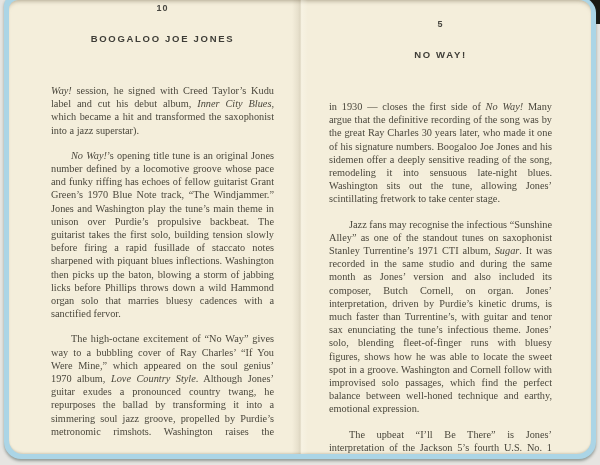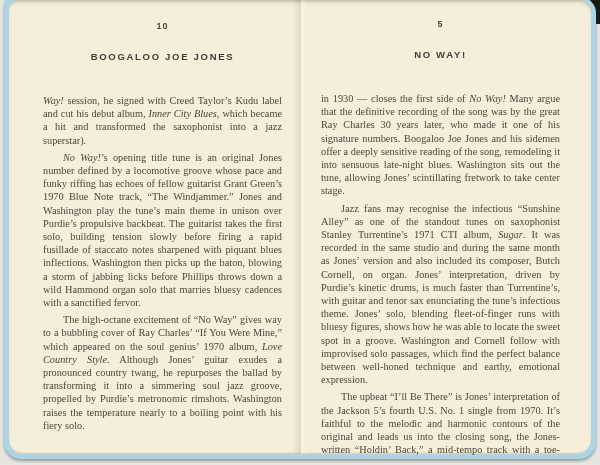--- a/index.html
+++ b/index.html
@@ -34,38 +34,38 @@
   .gutter {
     position:absolute; left:50%; top:0; bottom:0; width:16px;
     transform:translateX(-50%);
     background:linear-gradient(to right,
       rgba(112,98,70,0) 0%, rgba(112,98,70,0.10) 38%,
       rgba(112,98,70,0.17) 50%, rgba(255,255,248,0.28) 60%,
       rgba(112,98,70,0) 100%);
     pointer-events:none;
   }
   .page { flex:1; position:relative; }
-  .page-left  { padding:21px 10px 0 30px; }
+  .page-left  { padding:3px 10px 0 30px; }
   .page-right { padding:19px 27px 0 21px; }
 
   .page-num {
     font-family:"Liberation Sans", sans-serif; font-weight:bold;
     font-size:9px; letter-spacing:1px; color:#474640; text-align:center;
   }
   .page-title {
     font-family:"Liberation Sans", sans-serif; font-weight:bold;
     font-size:9.5px; letter-spacing:1.7px; color:#3e3d37;
     text-align:center; margin-top:20px; white-space:nowrap;
   }
   .page-body {
     margin-top:28px;
     font-size:10.3px; line-height:13.2px; color:#4a473c;
     text-align:justify; height:368px; overflow:hidden;
   }
-  .page-body p { margin:4px; }
+  .page-body p { margin:12px; }
   .page-body p.ind { text-indent:20px; }
   .page-body em { font-style:italic; }
 </style>
 </head>
 <body>
 
 <div class="scene">
   <div class="dark-corner"></div>
   <div class="cover"></div>
   <div class="spread">

